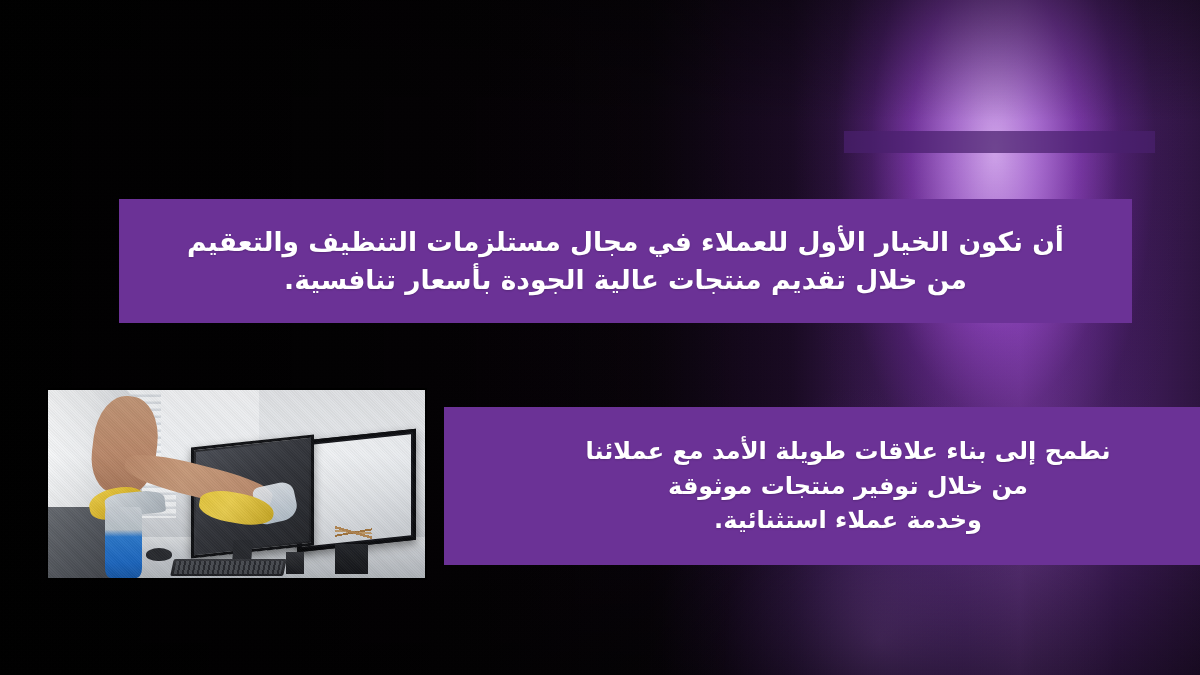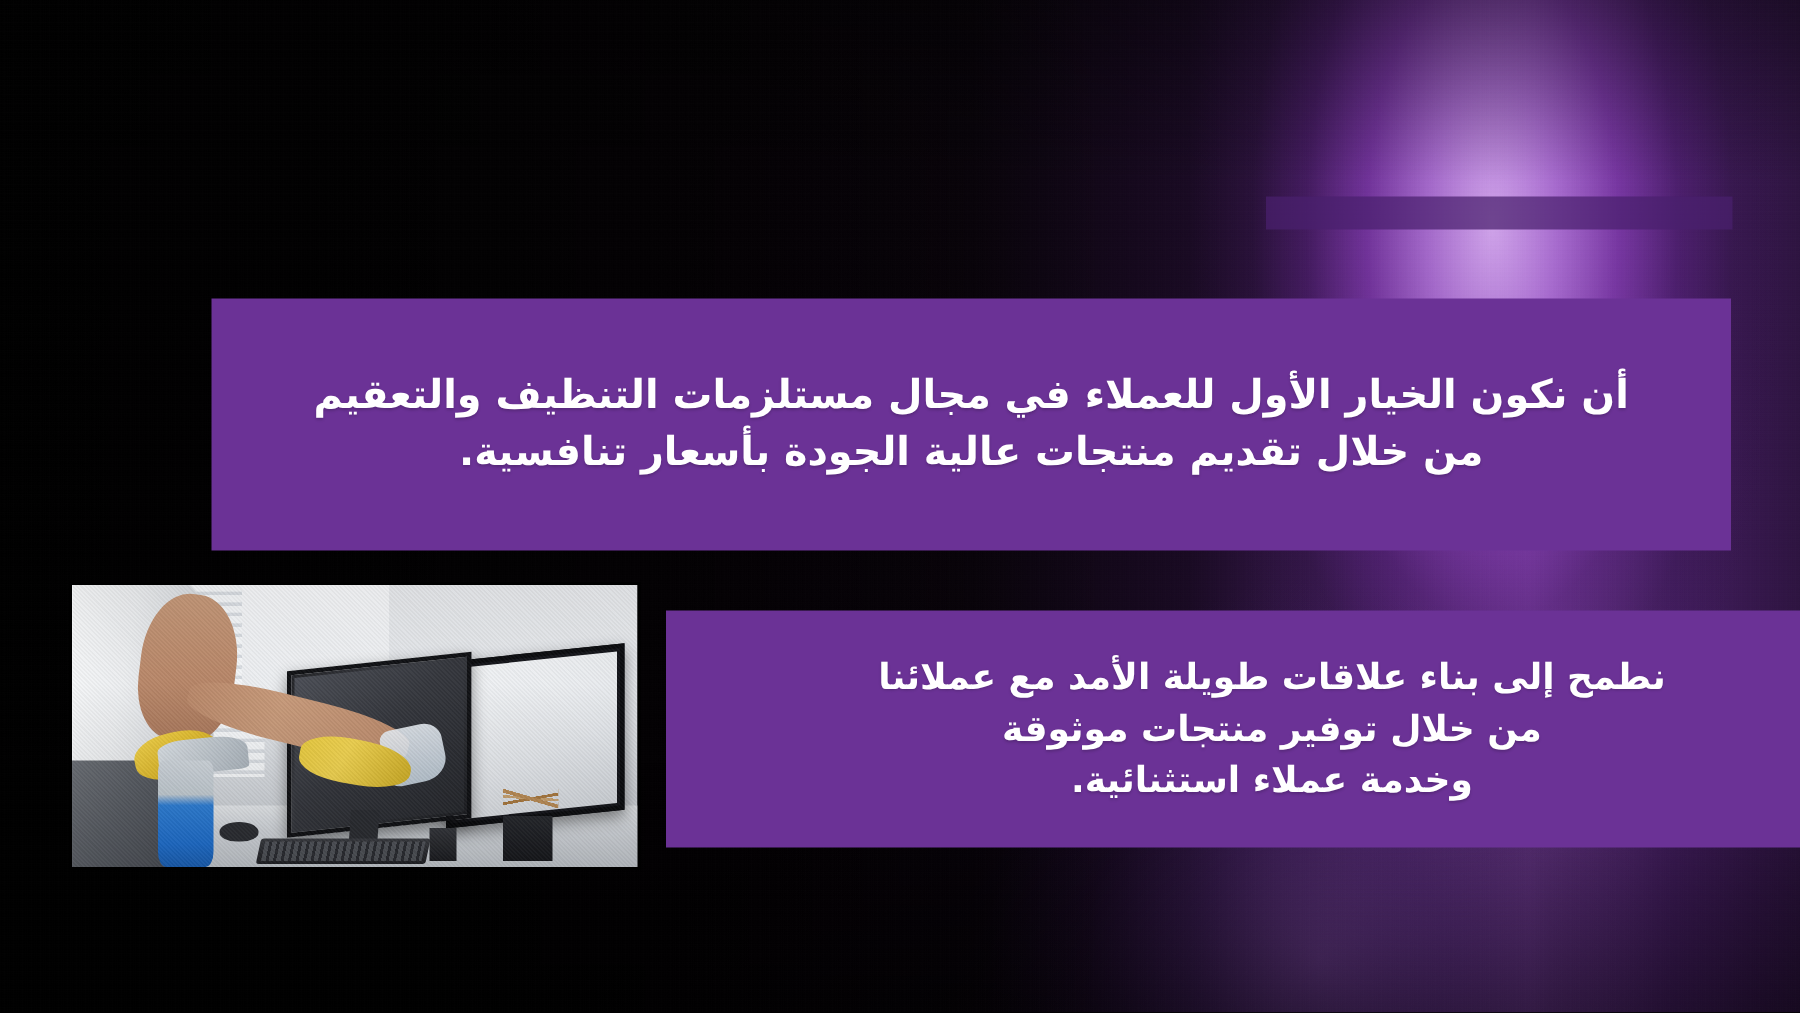--- a/index.html
+++ b/index.html
@@ -105,23 +105,22 @@
     background: #6B3296;
     display: flex;
     align-items: center;
     justify-content: center;
     box-sizing: border-box;
   }
   .vision-box-primary {
     left: 119px;
     top: 199px;
     width: 1013px;
-    height: 168px;
+    height: 124px;
     padding: 0 48px;
-    margin-left: 22px;
   }
   .vision-box-secondary {
     left: 444px;
     top: 407px;
     width: 808px;
     height: 158px;
     padding: 0 30px;
   }
   .vision-text {
     direction: rtl;

